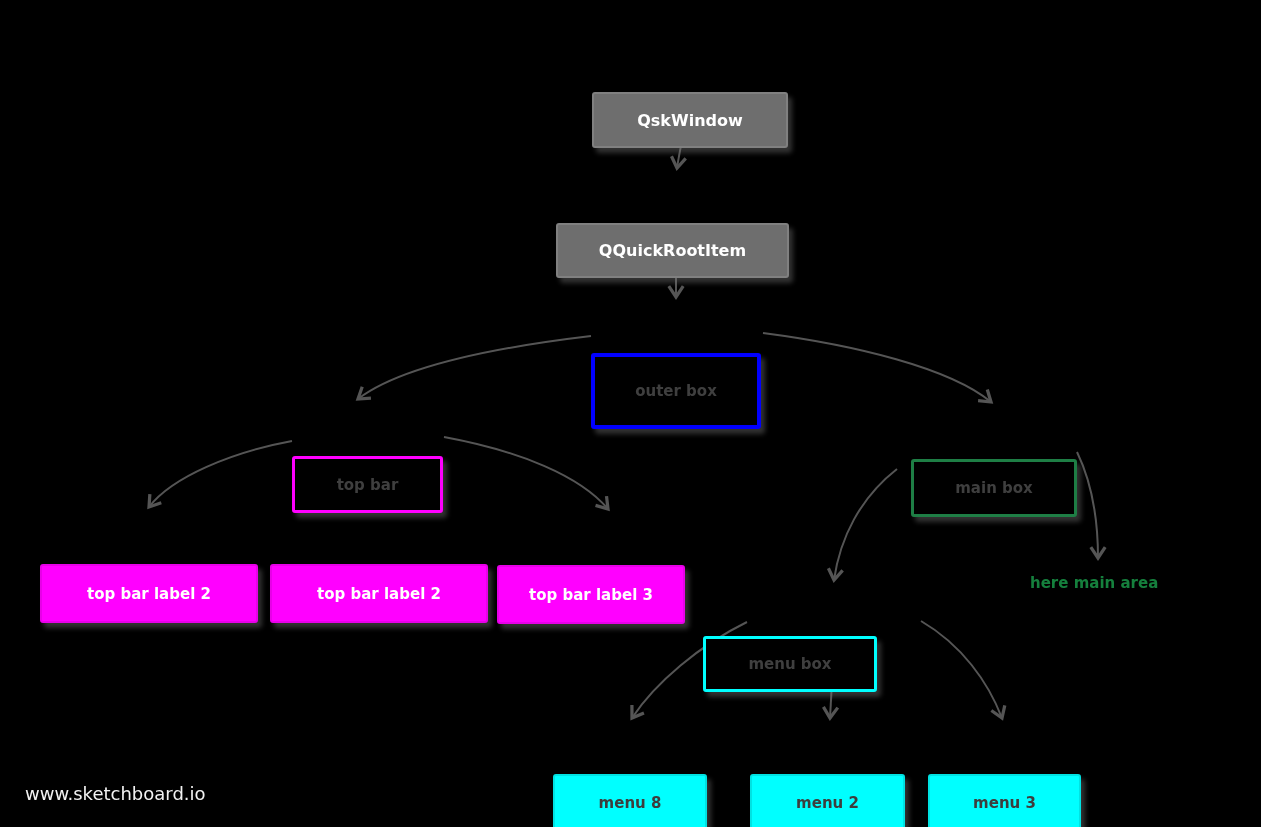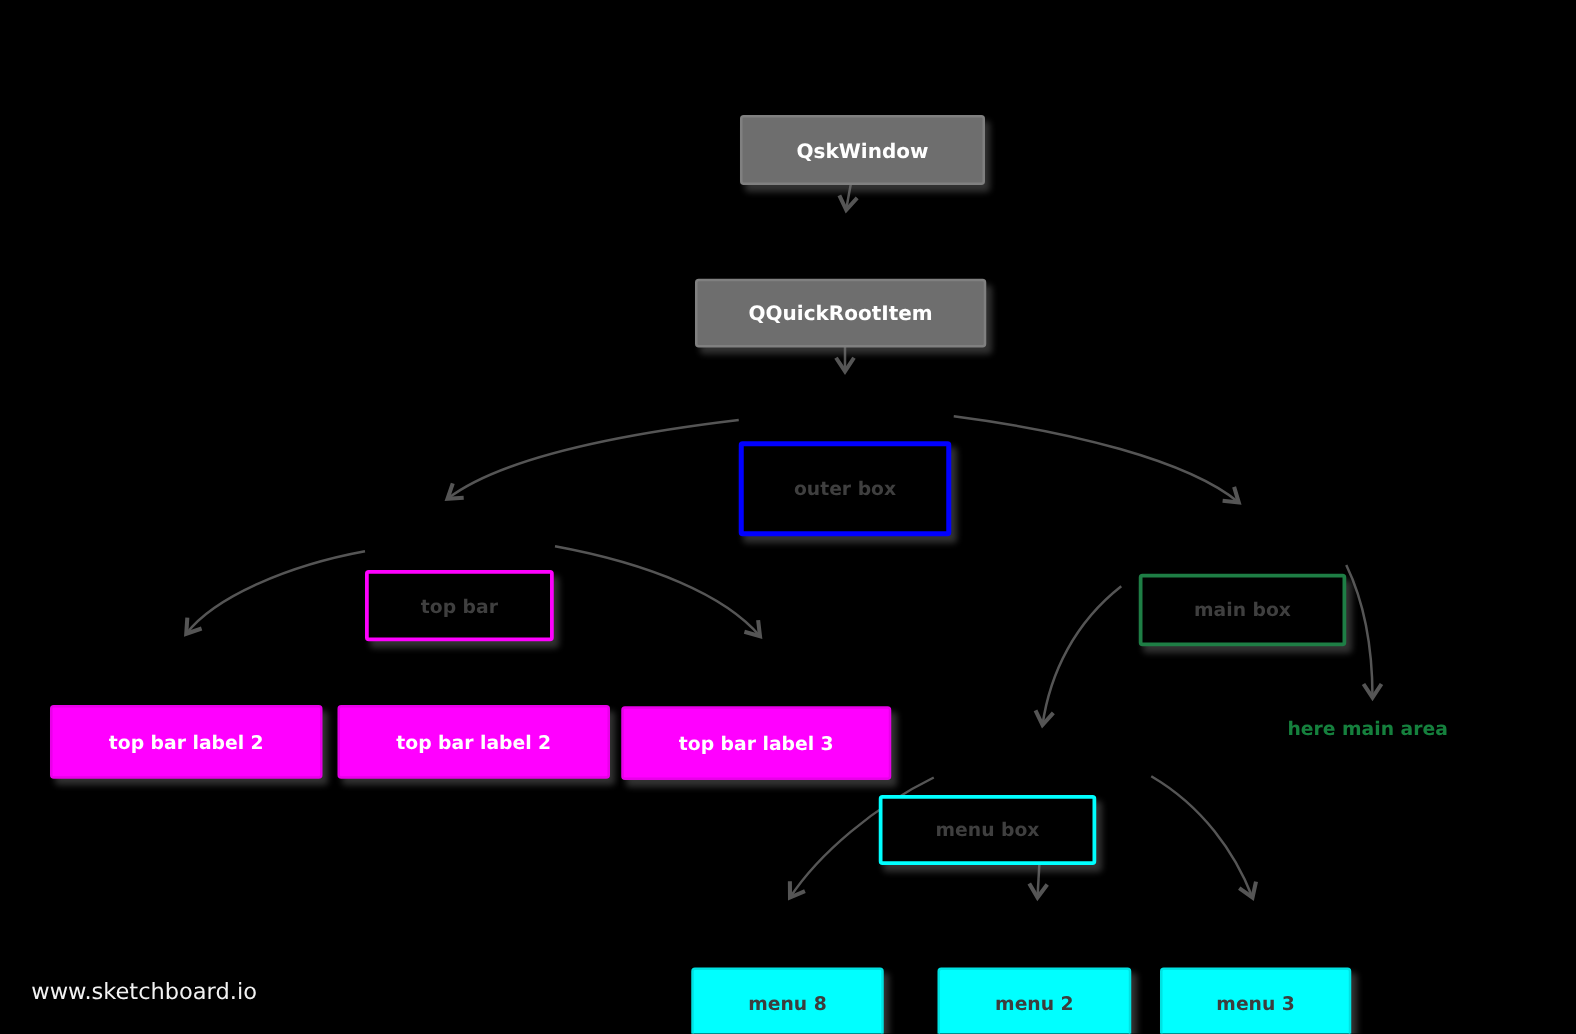--- a/index.html
+++ b/index.html
@@ -42,21 +42,21 @@
     border:2px solid #00e2e2;
     color:#3d3d3d;
   }
   #node-qskwindow{left:592px;top:44px;width:196px;height:56px;}
   #node-qquickrootitem{left:556px;top:175px;width:233px;height:55px;}
   #node-outerbox{left:591px;top:305px;width:170px;height:76px;}
   #node-topbar{left:292px;top:408px;width:151px;height:57px;}
   #node-mainbox{left:911px;top:411px;width:166px;height:58px;}
   #node-topbarlabel1{left:40px;top:516px;width:218px;height:59px;}
   #node-topbarlabel2{left:270px;top:516px;width:218px;height:59px;}
-  #node-topbarlabel3{left:497px;top:517px;width:216px;height:59px;}
+  #node-topbarlabel3{left:497px;top:517px;width:188px;height:59px;}
   #node-menubox{left:703px;top:588px;width:174px;height:56px;}
   #node-menu1{left:553px;top:726px;width:154px;height:58px;}
   #node-menu2{left:750px;top:726px;width:155px;height:58px;text-align:center;}
   #node-menu3{left:928px;top:726px;width:153px;height:58px;}
   #text-heremainarea{
     position:absolute;left:1030px;top:574px;
     color:#15803d;font-weight:bold;font-size:15px;
   }
   #watermark{
     position:absolute;left:25px;top:783px;

